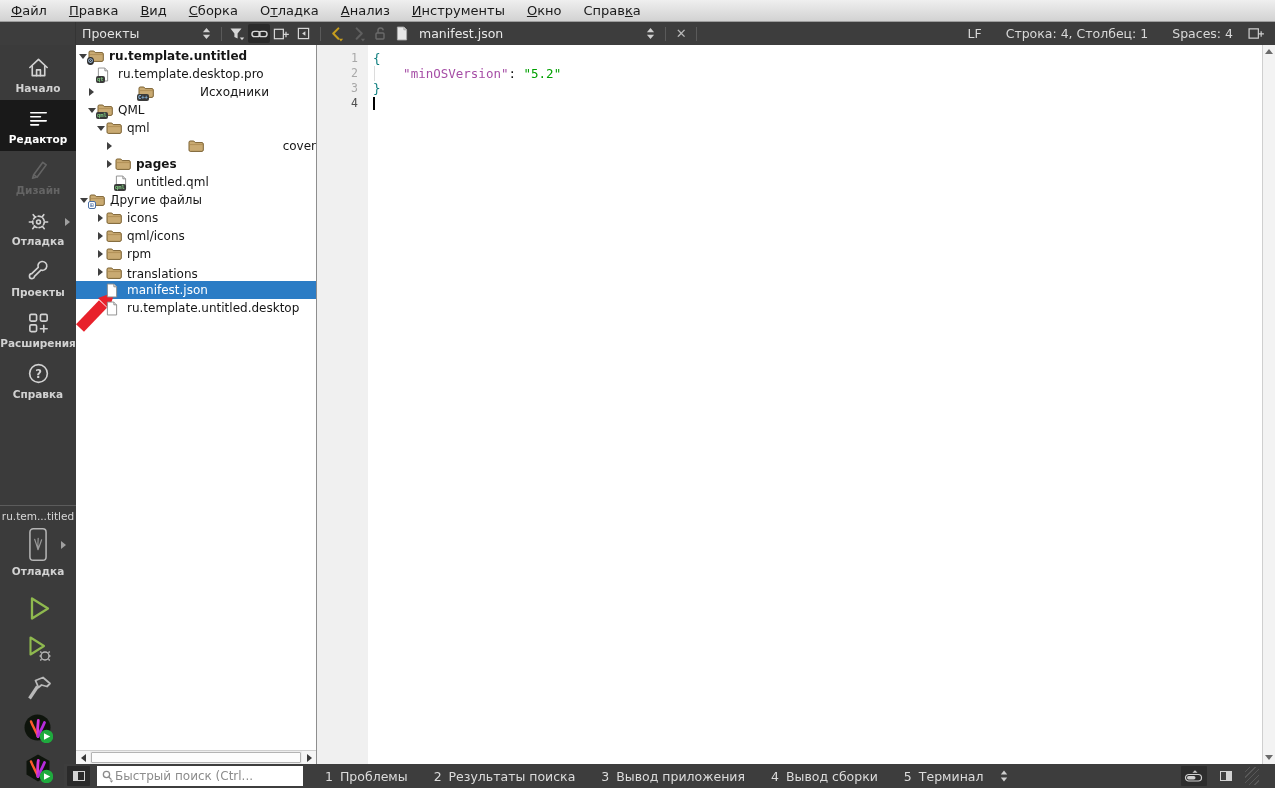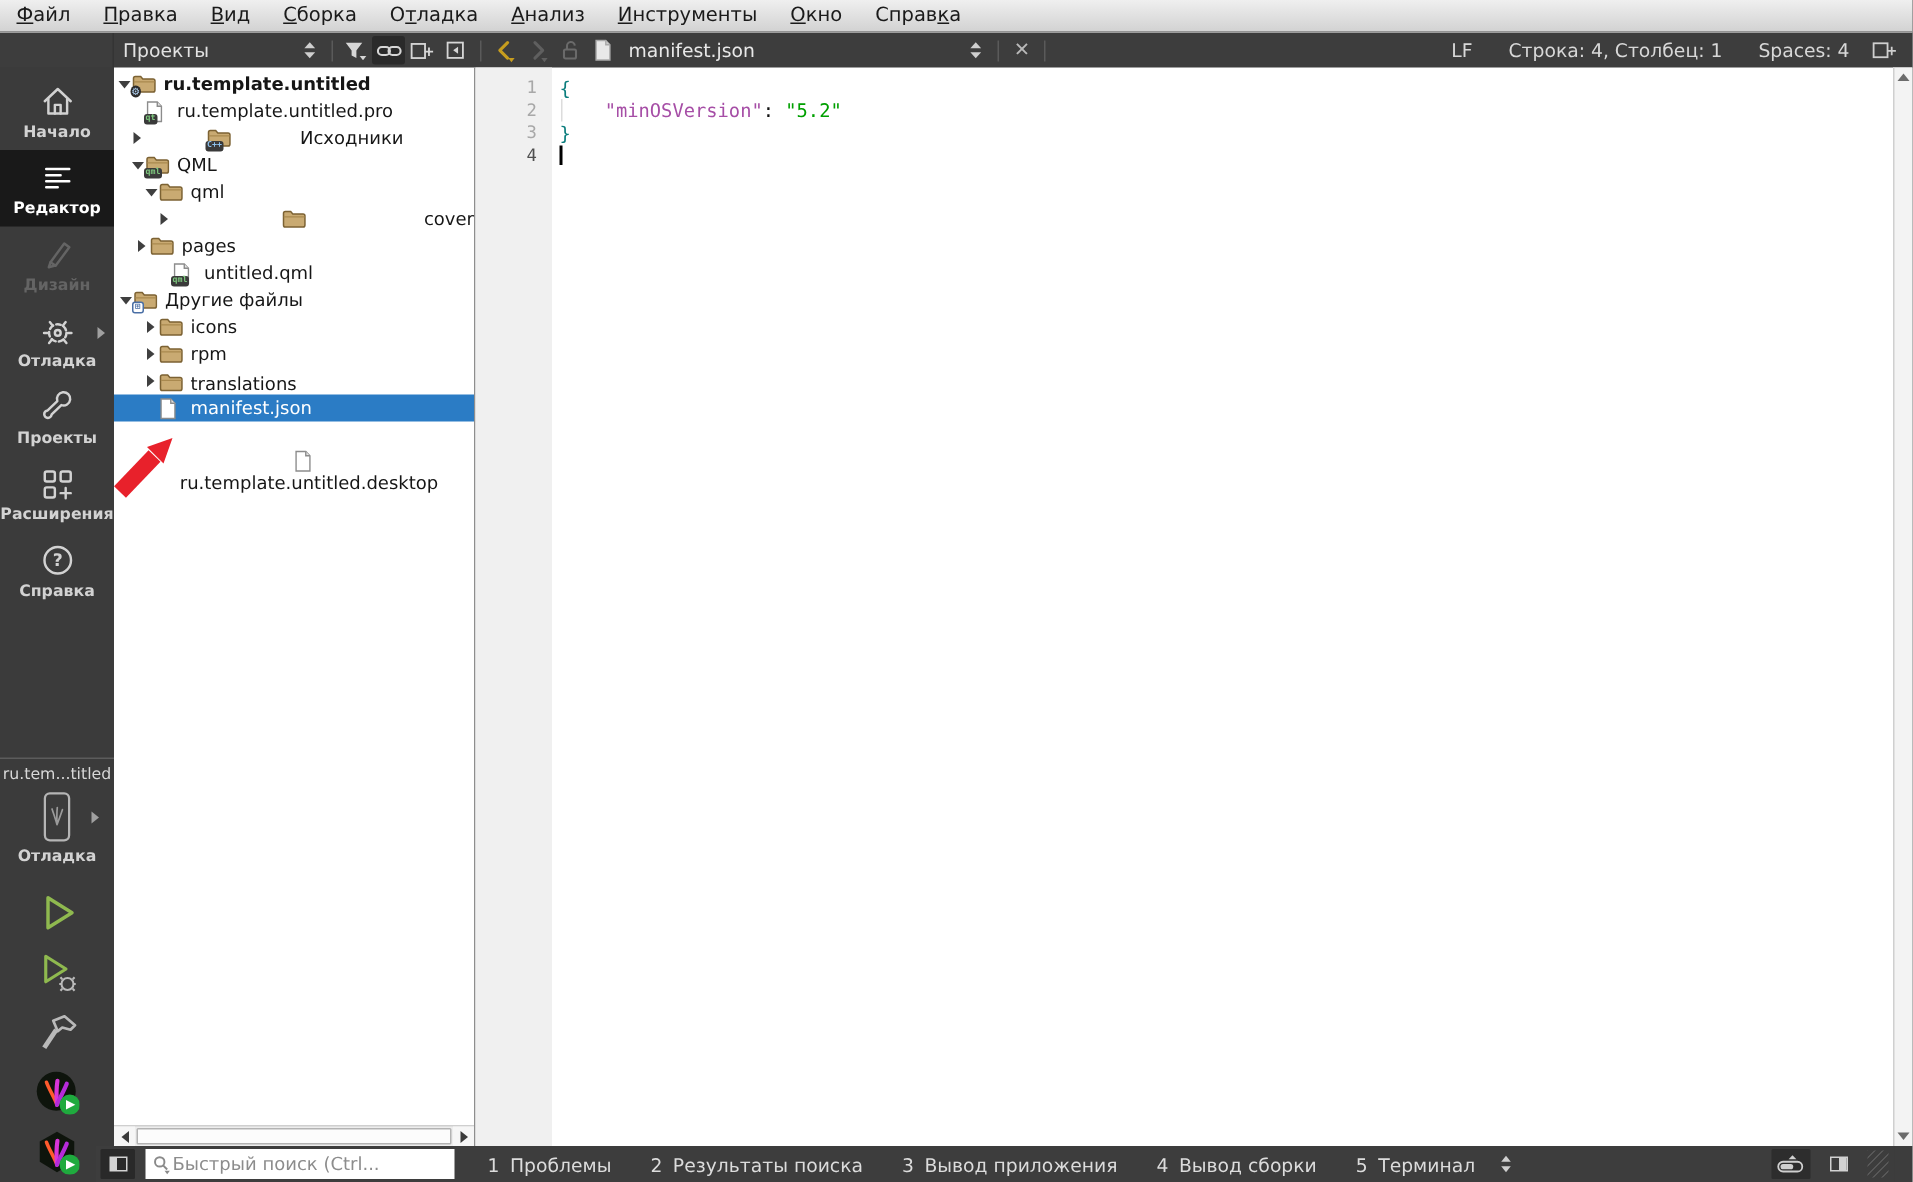--- a/index.html
+++ b/index.html
@@ -361,21 +361,21 @@
         </div>
         <div class="trow" style="padding-left: 11px;">
           <span class="exp"></span>
           <span class="ticon-tree">
             <svg width="12" height="15" viewBox="0 0 13 16">
               <path d="M1.5 1 H8.5 L11.5 4 V15 H1.5 Z" fill="#fff" stroke="#8c8c8c"></path>
               <path d="M8.5 1 V4 H11.5" fill="#e4e4e4" stroke="#8c8c8c"></path>
             </svg>
             <span class="badge qt">qt</span>
           </span>
-          <span>ru.template.untitled.pro</span>
+          <span>ru.template.desktop.pro</span>
         </div>
         <div class="trow" style="padding-left: 11px; gap: 41px;">
           <span class="exp closed"></span>
           <span class="ticon-tree">
             <svg width="16" height="14" viewBox="0 0 16 14">
               <path d="M1 3.2 C1 2.5 1.5 2 2.2 2 H5.8 L7.2 3.6 H14 c.7 0 1.3.6 1.3 1.3 V11 c0 .8 -.6 1.4 -1.3 1.4 H2.2 C1.5 12.4 1 11.8 1 11 Z" fill="#c9aa72" stroke="#7c6233" stroke-width="1"></path>
               <path d="M1.2 5.6 H15.1" stroke="#a9894f" stroke-width=".8"></path>
             </svg>
             <span class="badge cpp">C++</span>
           </span>
@@ -405,21 +405,21 @@
         <div class="trow" style="padding-left: 29px; justify-content: space-between;">
           <span class="exp closed"></span>
           <span class="ticon-tree">
             <svg width="16" height="14" viewBox="0 0 16 14">
               <path d="M1 3.2 C1 2.5 1.5 2 2.2 2 H5.8 L7.2 3.6 H14 c.7 0 1.3.6 1.3 1.3 V11 c0 .8 -.6 1.4 -1.3 1.4 H2.2 C1.5 12.4 1 11.8 1 11 Z" fill="#c9aa72" stroke="#7c6233" stroke-width="1"></path>
               <path d="M1.2 5.6 H15.1" stroke="#a9894f" stroke-width=".8"></path>
             </svg>
           </span>
           <span>cover</span>
         </div>
-        <div class="trow" style="padding-left: 14px;">
+        <div class="trow" style="padding-left: 29px; font-weight: bold;">
           <span class="exp closed"></span>
           <span class="ticon-tree">
             <svg width="16" height="14" viewBox="0 0 16 14">
               <path d="M1 3.2 C1 2.5 1.5 2 2.2 2 H5.8 L7.2 3.6 H14 c.7 0 1.3.6 1.3 1.3 V11 c0 .8 -.6 1.4 -1.3 1.4 H2.2 C1.5 12.4 1 11.8 1 11 Z" fill="#c9aa72" stroke="#7c6233" stroke-width="1"></path>
               <path d="M1.2 5.6 H15.1" stroke="#a9894f" stroke-width=".8"></path>
             </svg>
           </span>
           <span>pages</span>
         </div>
         <div class="trow" style="padding-left: 29px;">
@@ -455,20 +455,30 @@
           <span>icons</span>
         </div>
         <div class="trow" style="padding-left: 20px;">
           <span class="exp closed"></span>
           <span class="ticon-tree">
             <svg width="16" height="14" viewBox="0 0 16 14">
               <path d="M1 3.2 C1 2.5 1.5 2 2.2 2 H5.8 L7.2 3.6 H14 c.7 0 1.3.6 1.3 1.3 V11 c0 .8 -.6 1.4 -1.3 1.4 H2.2 C1.5 12.4 1 11.8 1 11 Z" fill="#c9aa72" stroke="#7c6233" stroke-width="1"></path>
               <path d="M1.2 5.6 H15.1" stroke="#a9894f" stroke-width=".8"></path>
             </svg>
           </span>
+          <span>qml/icons</span>
+        </div>
+        <div class="trow" style="padding-left: 20px;">
+          <span class="exp closed"></span>
+          <span class="ticon-tree">
+            <svg width="16" height="14" viewBox="0 0 16 14">
+              <path d="M1 3.2 C1 2.5 1.5 2 2.2 2 H5.8 L7.2 3.6 H14 c.7 0 1.3.6 1.3 1.3 V11 c0 .8 -.6 1.4 -1.3 1.4 H2.2 C1.5 12.4 1 11.8 1 11 Z" fill="#c9aa72" stroke="#7c6233" stroke-width="1"></path>
+              <path d="M1.2 5.6 H15.1" stroke="#a9894f" stroke-width=".8"></path>
+            </svg>
+          </span>
           <span>rpm</span>
         </div>
         <div class="trow" style="padding-left: 20px; align-items: flex-end;">
           <span class="exp closed"></span>
           <span class="ticon-tree">
             <svg width="16" height="14" viewBox="0 0 16 14">
               <path d="M1 3.2 C1 2.5 1.5 2 2.2 2 H5.8 L7.2 3.6 H14 c.7 0 1.3.6 1.3 1.3 V11 c0 .8 -.6 1.4 -1.3 1.4 H2.2 C1.5 12.4 1 11.8 1 11 Z" fill="#c9aa72" stroke="#7c6233" stroke-width="1"></path>
               <path d="M1.2 5.6 H15.1" stroke="#a9894f" stroke-width=".8"></path>
             </svg>
           </span>
@@ -477,21 +487,21 @@
         <div class="trow selected" style="padding-left: 20px;">
           <span class="exp"></span>
           <span class="ticon-tree">
             <svg width="12" height="15" viewBox="0 0 13 16">
               <path d="M1.5 1 H8.5 L11.5 4 V15 H1.5 Z" fill="#fff" stroke="#8c8c8c"></path>
               <path d="M8.5 1 V4 H11.5" fill="#e4e4e4" stroke="#8c8c8c"></path>
             </svg>
           </span>
           <span>manifest.json</span>
         </div>
-        <div class="trow" style="padding-left: 20px; flex-direction: column;">
+        <div class="trow" style="padding-left: 20px;">
           <span class="exp"></span>
           <span class="ticon-tree">
             <svg width="12" height="15" viewBox="0 0 13 16">
               <path d="M1.5 1 H8.5 L11.5 4 V15 H1.5 Z" fill="#fff" stroke="#8c8c8c"></path>
               <path d="M8.5 1 V4 H11.5" fill="#e4e4e4" stroke="#8c8c8c"></path>
             </svg>
           </span>
           <span>ru.template.untitled.desktop</span>
         </div>
       </div>

